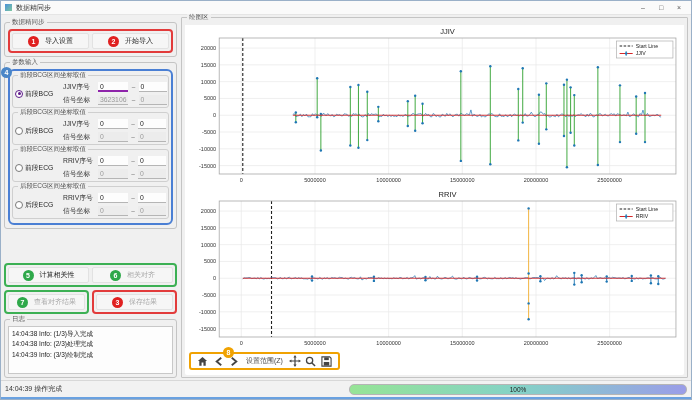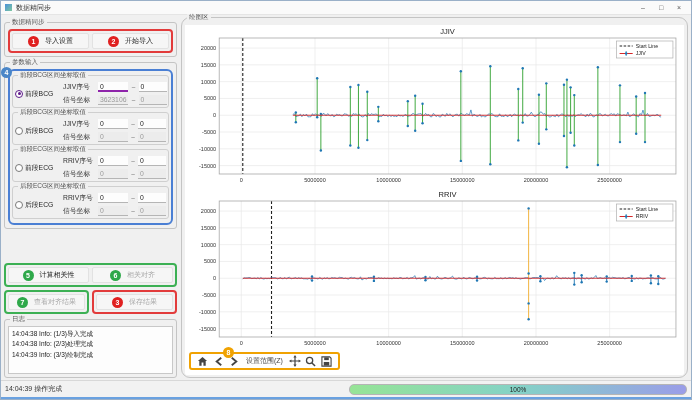--- a/index.html
+++ b/index.html
@@ -42,21 +42,21 @@
   .ibox.to { flex:0 0 28px; }
   .tilde { color:#777; font-size:7px; }
   .spacer { height:34px; }
   .action-row { display:flex; gap:3px; margin-top:3px; }
   .action-row .frame { flex:1; }
   .log-group { flex:1; margin-top:5px; display:flex; flex-direction:column; }
   .log-box { flex:1; background:#fdfdfd; border:1px solid #c8c8c8; font-size:6.5px; color:#222; padding:2px 3px; line-height:1.6; overflow:hidden; }
 
   
   .right-panel { flex:1; padding:2px 3px 2px 2px; min-width:0; }
-  .plot-group { border:1px solid #c4c4c4; border-radius:9px; position:relative; height:100%; padding:7px 3px 2px 3px; }
+  .plot-group { border:1px solid #c4c4c4; border-radius:1px; position:relative; height:100%; padding:7px 3px 2px 3px; }
   .figure { background:#fff; height:100%; display:flex; flex-direction:column; border-radius:2px; }
   .chart-svg { width:100%; height:163px; display:block; }
   svg text { font-family:"Liberation Sans", sans-serif; }
   .mpl-toolbar { height:20px; display:flex; align-items:center; padding-left:4px; }
   .tb-frame { border:2px solid #f0a202; border-radius:3px; display:flex; align-items:center; gap:4px; padding:1px 5px; position:relative; }
   .tb-frame .badge { position:absolute; top:-7px; left:32px; }
   .tb-icon { width:12px; height:12px; display:flex; align-items:center; justify-content:center; }
   .range-label { font-size:7px; color:#444; padding:0 2px; }
 
   

